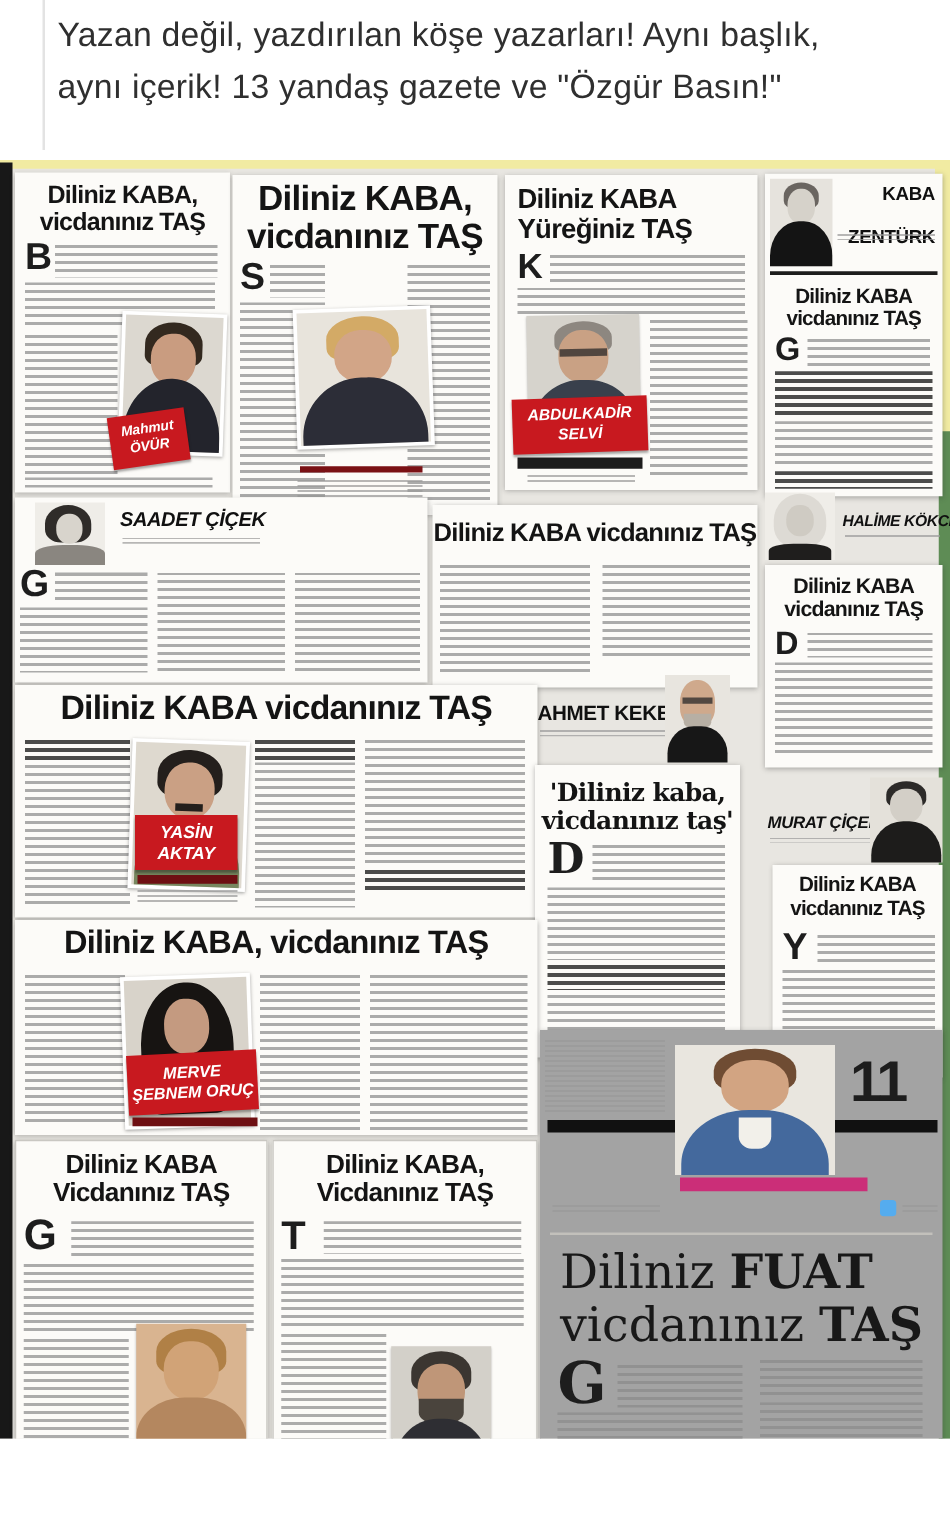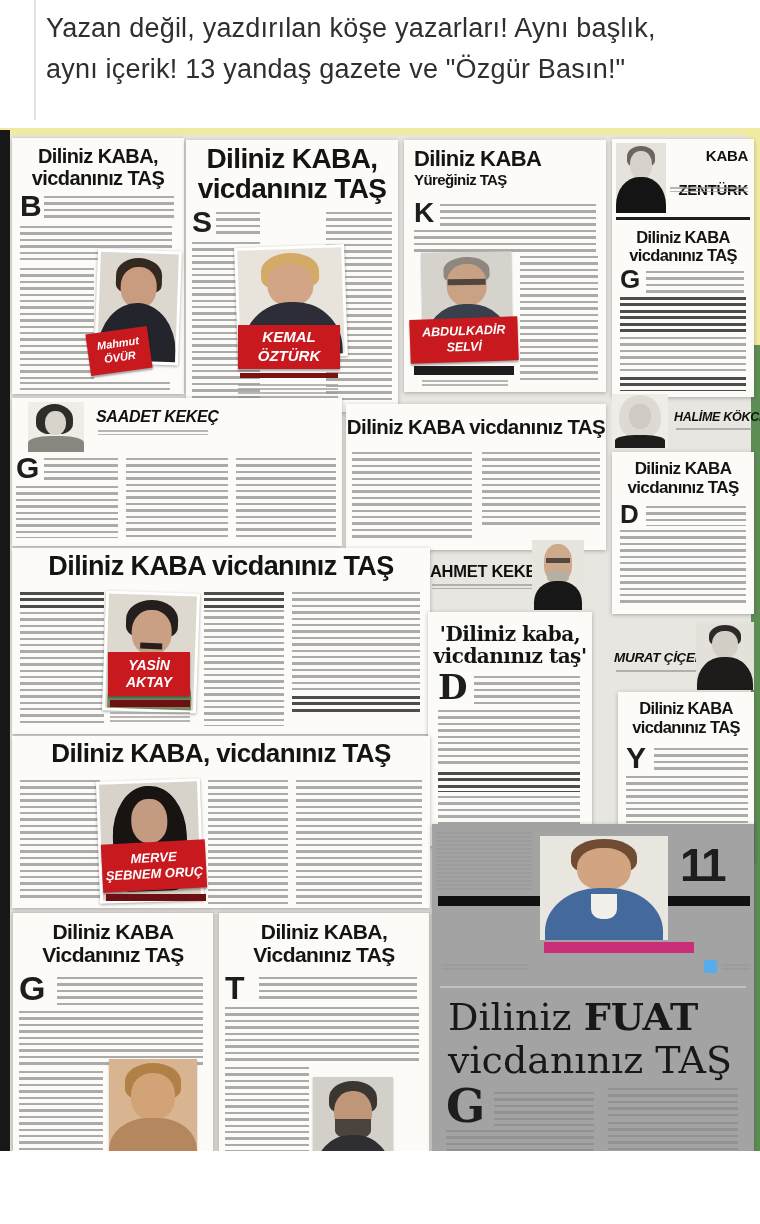--- a/index.html
+++ b/index.html
@@ -74,31 +74,27 @@
       <div class="bt" style="left:30px;top:72px;width:44px;height:26px;"></div>
       <div class="bt" style="left:6px;top:102px;width:68px;height:158px;"></div>
       <div class="bt" style="left:140px;top:72px;width:66px;height:190px;"></div>
       <div class="frame" style="left:50px;top:106px;width:104px;height:106px;transform:rotate(-2deg);">
         <div class="photo" style="background:#e8e4dc;">
           <i style="left:22%;top:4%;width:56%;height:34%;background:#d3aa66;border-radius:50% 50% 30% 30%;"></i>
           <i style="left:28%;top:14%;width:44%;height:40%;background:#d2a587;border-radius:46%;"></i>
           <i style="left:2%;top:50%;width:96%;height:52%;background:#2c2d37;border-radius:48% 48% 0 0 / 85% 85% 0 0;"></i>
         </div>
       </div>
-      <div class="rl" style="left:52px;top:185px;width:102px;height:44px;font-size:15px;">
-        <span>KEMAL</span>
-        <span>ÖZTÜRK</span>
-      </div>
       <div class="bar" style="left:54px;top:233px;width:98px;height:5px;background:#7a1114;"></div>
       <div class="bt tiny" style="left:52px;top:244px;width:100px;height:20px;"></div>
     </div>
 
     <div class="clip" style="left:404px;top:12px;width:202px;height:252px;">
       <div class="hl left" style="left:10px;top:8px;font-size:22px;">Diliniz KABA</div>
-      <div class="hl left" style="left:10px;top:32px;font-size:15px;">Yüreğiniz TAŞ</div>
+      <div class="hl left" style="left:10px;top:32px;font-size:22px;">Yüreğiniz TAŞ</div>
       <span class="dc" style="left:10px;top:62px;font-size:28px;">K</span>
       <div class="bt" style="left:36px;top:64px;width:156px;height:22px;"></div>
       <div class="bt" style="left:10px;top:90px;width:182px;height:22px;"></div>
       <div class="photo" style="left:18px;top:112px;width:90px;height:100px;background:#d6d3cc;transform:rotate(-1deg);box-shadow:0 1px 2px rgba(0,0,0,.3);">
         <i style="left:24%;top:5%;width:52%;height:26%;background:#8d8780;border-radius:50% 50% 30% 30%;"></i>
         <i style="left:28%;top:12%;width:44%;height:42%;background:#c9a184;border-radius:46%;"></i>
         <i class="gl" style="left:29%;top:27%;width:42%;height:6%;"></i>
         <i style="left:2%;top:52%;width:96%;height:50%;background:#39404c;border-radius:46% 46% 0 0 / 80% 80% 0 0;"></i>
       </div>
       <div class="rl" style="left:6px;top:178px;width:108px;height:44px;transform:rotate(-2deg);font-size:12.5px;">
@@ -128,21 +124,21 @@
       <div class="bt" style="left:8px;top:198px;width:126px;height:36px;"></div>
       <div class="bt bold" style="left:8px;top:238px;width:126px;height:14px;"></div>
     </div>
 
     <div class="clip" style="left:12px;top:270px;width:330px;height:148px;">
       <div class="photo" style="left:16px;top:4px;width:56px;height:50px;background:#efede8;">
         <i style="left:14%;top:4%;width:66%;height:60%;background:#2f2c29;border-radius:50% 50% 35% 35%;"></i>
         <i style="left:30%;top:18%;width:38%;height:48%;background:#d8d4cc;border-radius:46%;"></i>
         <i style="left:0;top:68%;width:100%;height:34%;background:#8a8680;border-radius:40% 40% 0 0;"></i>
       </div>
-      <div class="aname" style="left:84px;top:10px;font-size:16px;">SAADET KEKEÇ</div>
+      <div class="aname" style="left:84px;top:10px;font-size:16px;">SAADET ÇİÇEK</div>
       <div class="bt tiny" style="left:86px;top:32px;width:110px;height:5px;"></div>
       <span class="dc" style="left:4px;top:58px;font-size:30px;">G</span>
       <div class="bt" style="left:32px;top:60px;width:74px;height:24px;"></div>
       <div class="bt" style="left:4px;top:88px;width:102px;height:52px;"></div>
       <div class="bt" style="left:114px;top:60px;width:102px;height:80px;"></div>
       <div class="bt" style="left:224px;top:60px;width:100px;height:80px;"></div>
     </div>
 
     <div class="clip" style="left:346px;top:276px;width:260px;height:146px;">
       <div class="hl" style="top:12px;font-size:20.5px;">Diliniz KABA vicdanınız TAŞ</div>
@@ -290,21 +286,21 @@
         <i style="left:40%;top:56%;width:20%;height:24%;background:#f2f0ea;border-radius:0 0 40% 40%;"></i>
       </div>
       <div style="position:absolute;left:248px;top:14px;font-size:46px;font-weight:bold;color:#1d1d1d;letter-spacing:-2px;">11</div>
       <div class="bar" style="left:112px;top:118px;width:150px;height:11px;background:#cb2e78;z-index:1;"></div>
       <div class="bt tiny" style="left:10px;top:140px;width:86px;height:8px;"></div>
       <div style="position:absolute;left:272px;top:136px;width:13px;height:13px;border-radius:3px;background:#55acee;"></div>
       <div class="bt tiny" style="left:290px;top:140px;width:28px;height:8px;"></div>
       <div class="bar" style="left:8px;top:162px;width:306px;height:2px;background:#c2c0bb;"></div>
       <div class="serif" style="position:absolute;left:16px;top:172px;font-size:38px;line-height:1.12;color:#181818;">
         <span style="font-weight:400;">Diliniz </span><span style="font-weight:bold;">FUAT</span><br>
-        <span style="font-weight:500;">vicdanınız </span><span style="font-weight:normal;">TAŞ</span>
+        <span style="font-weight:500;">vicdanınız </span><span style="font-weight:bold;">TAŞ</span>
       </div>
       <span class="dc serif" style="left:14px;top:264px;font-size:46px;">G</span>
       <div class="bt" style="left:62px;top:268px;width:100px;height:34px;"></div>
       <div class="bt" style="left:14px;top:306px;width:148px;height:52px;"></div>
       <div class="bt" style="left:176px;top:264px;width:130px;height:30px;"></div>
       <div class="bt" style="left:176px;top:298px;width:130px;height:54px;"></div>
     </div>
 
   </div>
 </div>

